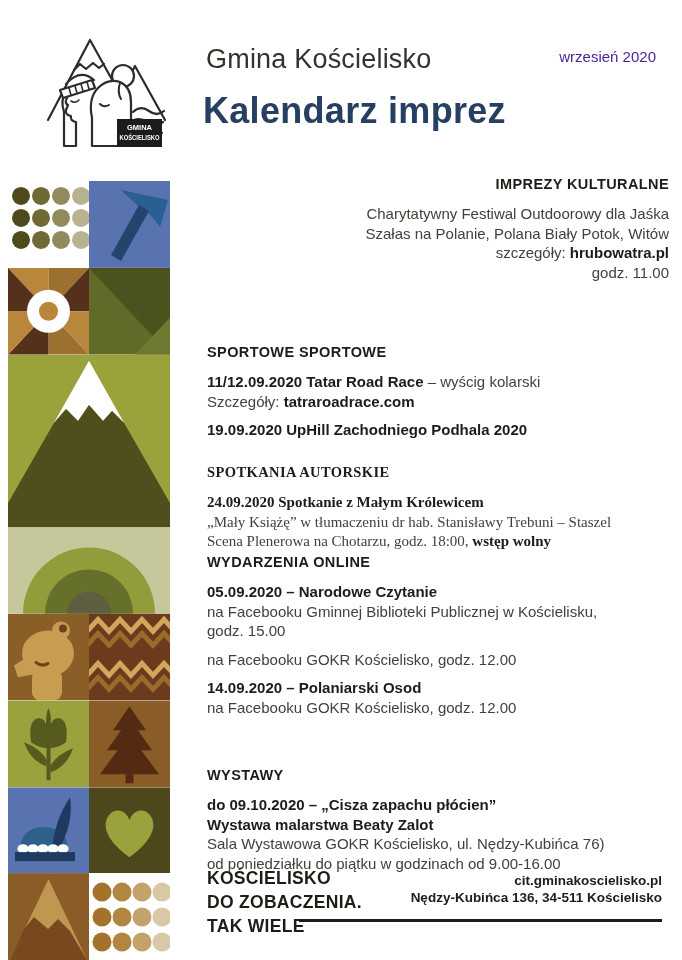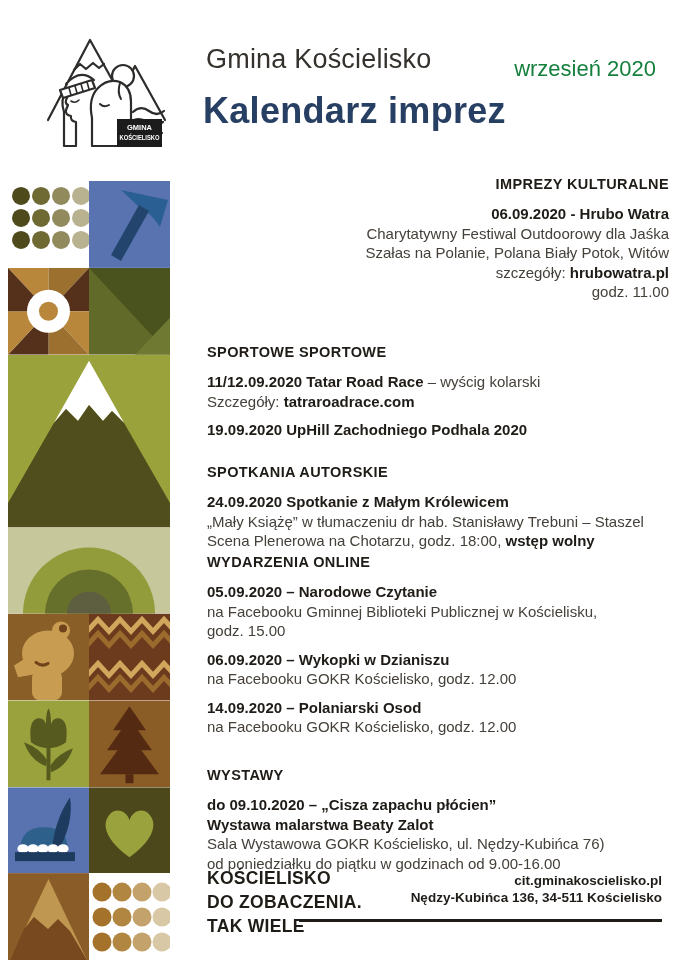--- a/index.html
+++ b/index.html
@@ -3,21 +3,21 @@
 <meta charset="utf-8">
 <style>
   html,body{margin:0;padding:0;}
   body{
     width:682px;height:960px;position:relative;overflow:hidden;
     background:#ffffff;color:#45403a;
     font-family:"Liberation Sans",sans-serif;
   }
   .logo{position:absolute;left:36px;top:26px;width:136px;height:132px;}
   .org{position:absolute;left:206px;top:44px;font-size:27px;color:#35322d;letter-spacing:.2px;}
-  .issue-date{position:absolute;right:26px;top:56px;font-size:22px;color:#15803d;}
+  .issue-date{position:absolute;right:26px;top:48px;font-size:15px;color:#4c1d95;}
   .page-title{
     position:absolute;left:203px;top:90px;font-size:36px;font-weight:700;
     color:#273f63;letter-spacing:.3px;
   }
   .tiles{position:absolute;left:8px;top:181px;width:162px;height:779px;}
   .section{position:absolute;left:207px;width:462px;}
   .section h3{
     margin:0 0 12px 0;font-size:14.5px;font-weight:700;color:#1f1b17;letter-spacing:.4px;
   }
   .event{margin-bottom:9px;}
@@ -212,54 +212,52 @@
         <circle cx="53" cy="69" r="9.5" fill="#c3a26b"></circle>
         <circle cx="73" cy="69" r="9.5" fill="#d8c8a6"></circle>
     </g>
   </svg>
 </svg>
 
 <div>
     <section class="section" style="top: 176px; text-align: right;">
       <h3>IMPREZY KULTURALNE</h3>
       <div class="event">
-        <div class="line"><span class="b">06.09.2020 - Hrubo Watra</span></div>
         <div class="line"><span>Charytatywny Festiwal Outdoorowy dla Jaśka</span></div>
         <div class="line"><span>Szałas na Polanie, Polana Biały Potok, Witów</span></div>
         <div class="line"><span>szczegóły: </span><span class="b">hrubowatra.pl</span></div>
         <div class="line"><span>godz. 11.00</span></div>
       </div>
     </section>
     <section class="section" style="top: 344px;">
       <h3>SPORTOWE SPORTOWE</h3>
       <div class="event">
         <div class="line"><span class="b">11/12.09.2020 Tatar Road Race</span><span> – wyścig kolarski</span></div>
         <div class="line"><span>Szczegóły: </span><span class="b">tatraroadrace.com</span></div>
       </div>
       <div class="event">
         <div class="line"><span class="b">19.09.2020 UpHill Zachodniego Podhala 2020</span></div>
       </div>
     </section>
-    <section class="section" style="top: 464px;">
+    <section class="section" style="top: 464px; font-family: Liberation Serif, serif;">
       <h3>SPOTKANIA AUTORSKIE</h3>
       <div class="event">
         <div class="line"><span class="b">24.09.2020 Spotkanie z Małym Królewicem</span></div>
         <div class="line"><span>„Mały Książę” w tłumaczeniu dr hab. Stanisławy Trebuni – Staszel</span></div>
         <div class="line"><span>Scena Plenerowa na Chotarzu, godz. 18:00, </span><span class="b">wstęp wolny</span></div>
       </div>
     </section>
     <section class="section" style="top: 554px;">
       <h3>WYDARZENIA ONLINE</h3>
       <div class="event">
         <div class="line"><span class="b">05.09.2020 – Narodowe Czytanie</span></div>
         <div class="line"><span>na Facebooku Gminnej Biblioteki Publicznej w Kościelisku,</span></div>
         <div class="line"><span>godz. 15.00</span></div>
       </div>
       <div class="event">
-        <div class="line"><span class="b">06.09.2020 – Wykopki w Dzianiszu</span></div>
         <div class="line"><span>na Facebooku GOKR Kościelisko, godz. 12.00</span></div>
       </div>
       <div class="event">
         <div class="line"><span class="b">14.09.2020 – Polaniarski Osod</span></div>
         <div class="line"><span>na Facebooku GOKR Kościelisko, godz. 12.00</span></div>
       </div>
     </section>
     <section class="section" style="top: 740px; margin-top: 27px;">
       <h3>WYSTAWY</h3>
       <div class="event">

